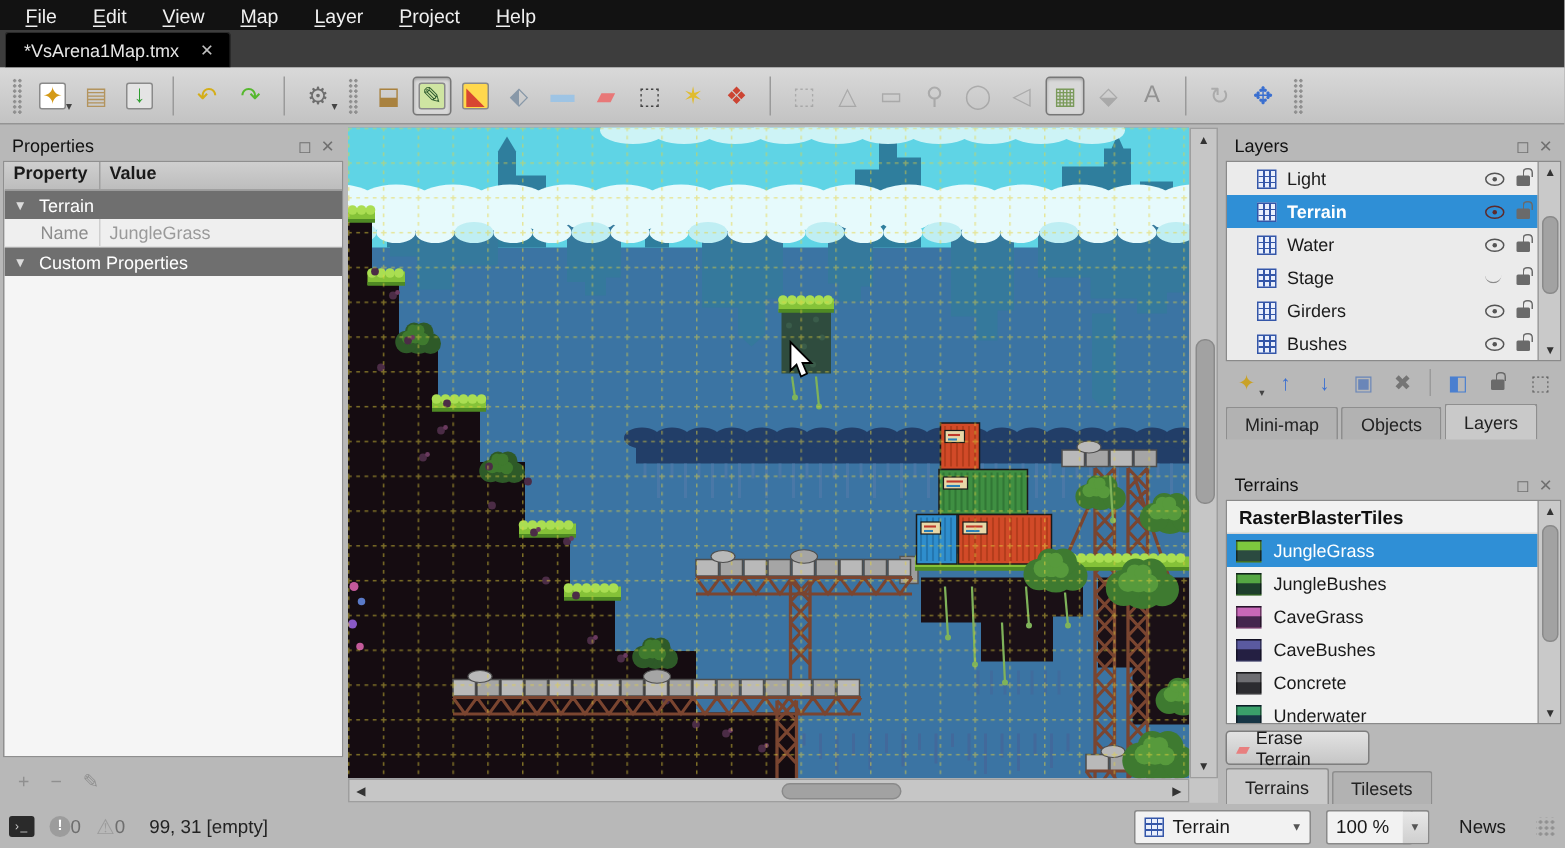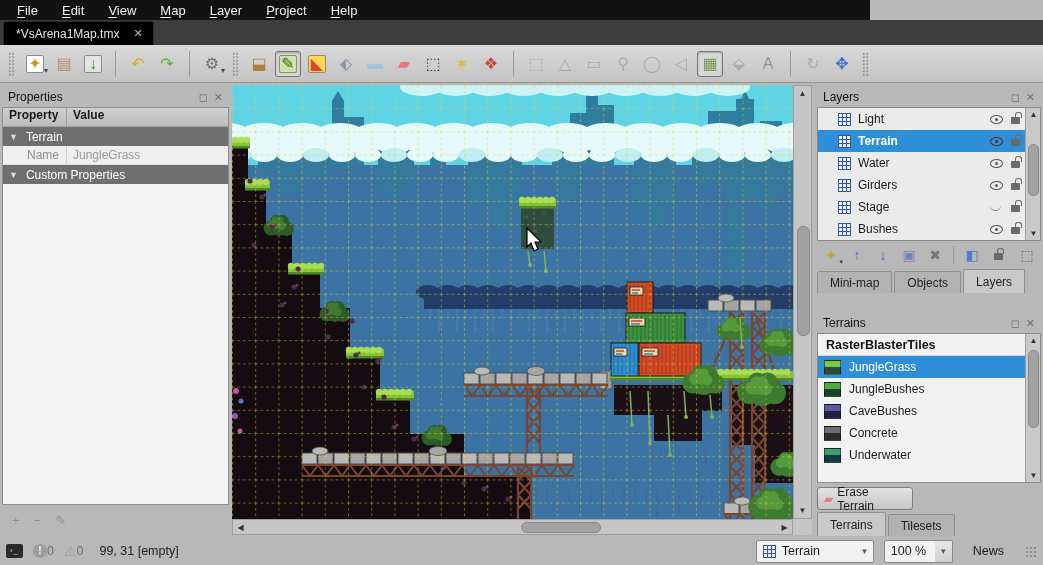--- a/index.html
+++ b/index.html
@@ -2,21 +2,21 @@
 <html><head>
 <meta charset="utf-8">
 <style>
   * { margin:0; padding:0; box-sizing:border-box; }
   html,body { width:1043px; height:565px; overflow:hidden; }
   body { font-family:"Liberation Sans", sans-serif; background:#b8b8b8; position:relative;
          -webkit-user-select:none; user-select:none; font-size:12px; color:#1a1a1a; }
   .abs { position:absolute; }
 
   
-  #menubar { left:0; top:0; width:870px; height:20px; background:#121212; display:flex; align-items:center; padding-left:6px; gap:2px; }
+  #menubar { left:0; top:0; width:1043px; height:20px; background:#121212; display:flex; align-items:center; padding-left:6px; gap:2px; }
   .menu-item { color:#f0f0f0; font-size:13px; padding:1px 11px; cursor:default; }
   .menu-item u { text-underline-offset:2px; }
 
   
   #tabbar { left:0; top:20px; width:1043px; height:25px; background:#3d3d3d; display:flex; align-items:flex-end; }
   .doc-tab { height:24px; margin-left:3px; background:#000000; color:#e6e6e6; display:flex; align-items:center;
              gap:14px; padding:0 10px 0 12px; font-size:12px; border:1px solid #2a2a2a; border-bottom:none;
              border-radius:3px 3px 0 0; }
   .doc-tab .close { color:#c0c0c0; font-size:11px; }
 
@@ -838,28 +838,28 @@
           <span class="lock"></span>
         </div>
         <div class="layer-row">
           <span class="tg"></span>
           <span class="lname">Water</span>
           <span class="eye open"></span>
           <span class="lock"></span>
         </div>
         <div class="layer-row">
           <span class="tg"></span>
+          <span class="lname">Stage</span>
+          <span class="eye closed"></span>
+          <span class="lock"></span>
+        </div>
+        <div class="layer-row">
+          <span class="tg"></span>
           <span class="lname">Girders</span>
           <span class="eye open"></span>
-          <span class="lock"></span>
-        </div>
-        <div class="layer-row">
-          <span class="tg"></span>
-          <span class="lname">Stage</span>
-          <span class="eye closed"></span>
           <span class="lock"></span>
         </div>
         <div class="layer-row">
           <span class="tg"></span>
           <span class="lname">Bushes</span>
           <span class="eye open"></span>
           <span class="lock"></span>
         </div>
       </div>
     <div class="ls-scroll">
@@ -915,20 +915,24 @@
     <div id="terrain-rows">
         <div class="ter-row sel">
           <span class="ter-thumb" style="background: linear-gradient(rgb(125, 201, 62) 0px, rgb(125, 201, 62) 45%, rgb(43, 74, 64) 45%, rgb(43, 74, 64) 100%);"></span>
           <span>JungleGrass</span>
         </div>
         <div class="ter-row">
           <span class="ter-thumb" style="background: linear-gradient(rgb(85, 167, 67) 0px, rgb(85, 167, 67) 45%, rgb(29, 63, 44) 45%, rgb(29, 63, 44) 100%);"></span>
           <span>JungleBushes</span>
         </div>
         <div class="ter-row">
+          <span class="ter-thumb" style="background: linear-gradient(rgb(200, 104, 184) 0px, rgb(200, 104, 184) 45%, rgb(69, 38, 78) 45%, rgb(69, 38, 78) 100%);"></span>
+          <span>CaveGrass</span>
+        </div>
+        <div class="ter-row">
           <span class="ter-thumb" style="background: linear-gradient(rgb(90, 90, 160) 0px, rgb(90, 90, 160) 45%, rgb(36, 31, 66) 45%, rgb(36, 31, 66) 100%);"></span>
           <span>CaveBushes</span>
         </div>
         <div class="ter-row">
           <span class="ter-thumb" style="background: linear-gradient(rgb(110, 110, 114) 0px, rgb(110, 110, 114) 45%, rgb(44, 44, 48) 45%, rgb(44, 44, 48) 100%);"></span>
           <span>Concrete</span>
         </div>
         <div class="ter-row">
           <span class="ter-thumb" style="background: linear-gradient(rgb(58, 160, 106) 0px, rgb(58, 160, 106) 45%, rgb(23, 54, 70) 45%, rgb(23, 54, 70) 100%);"></span>
           <span>Underwater</span>

